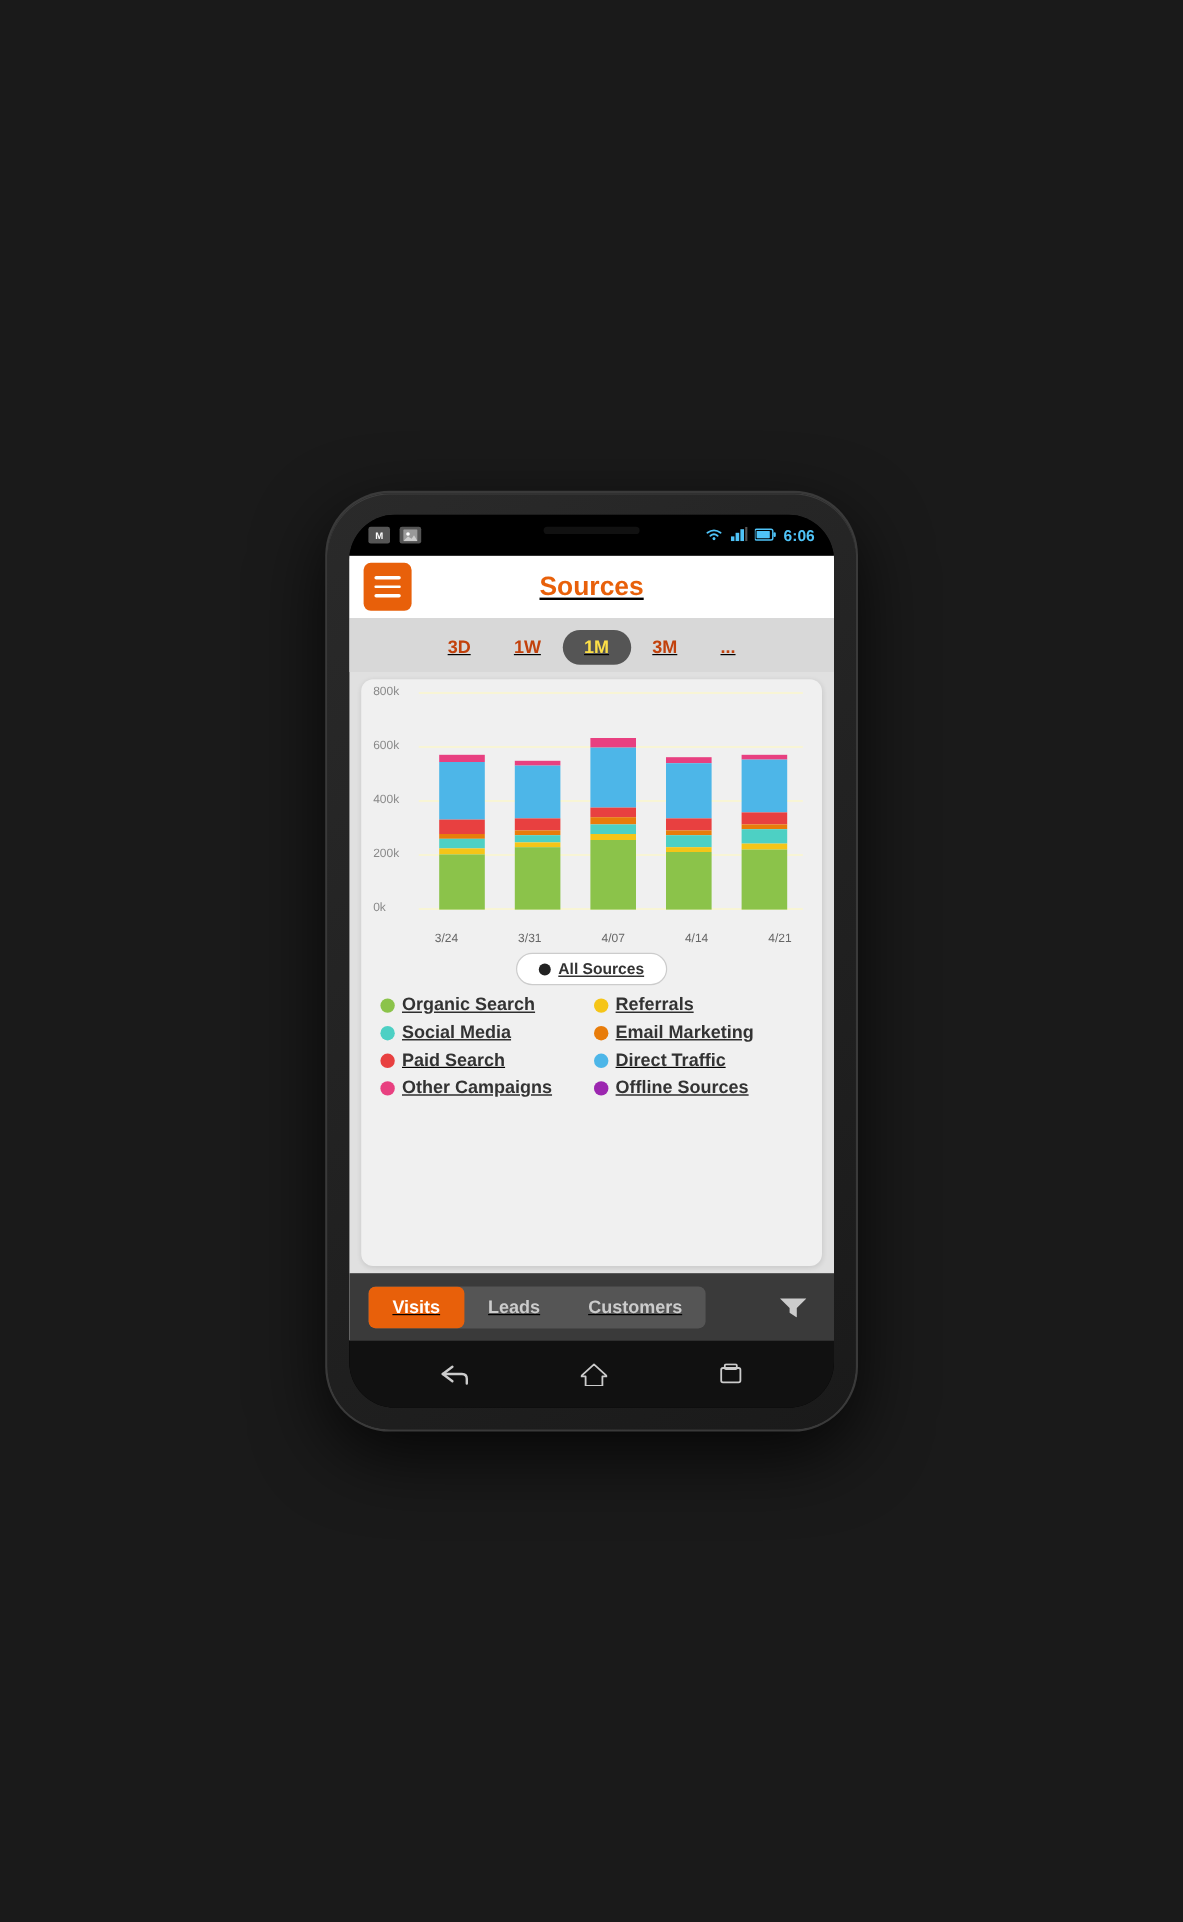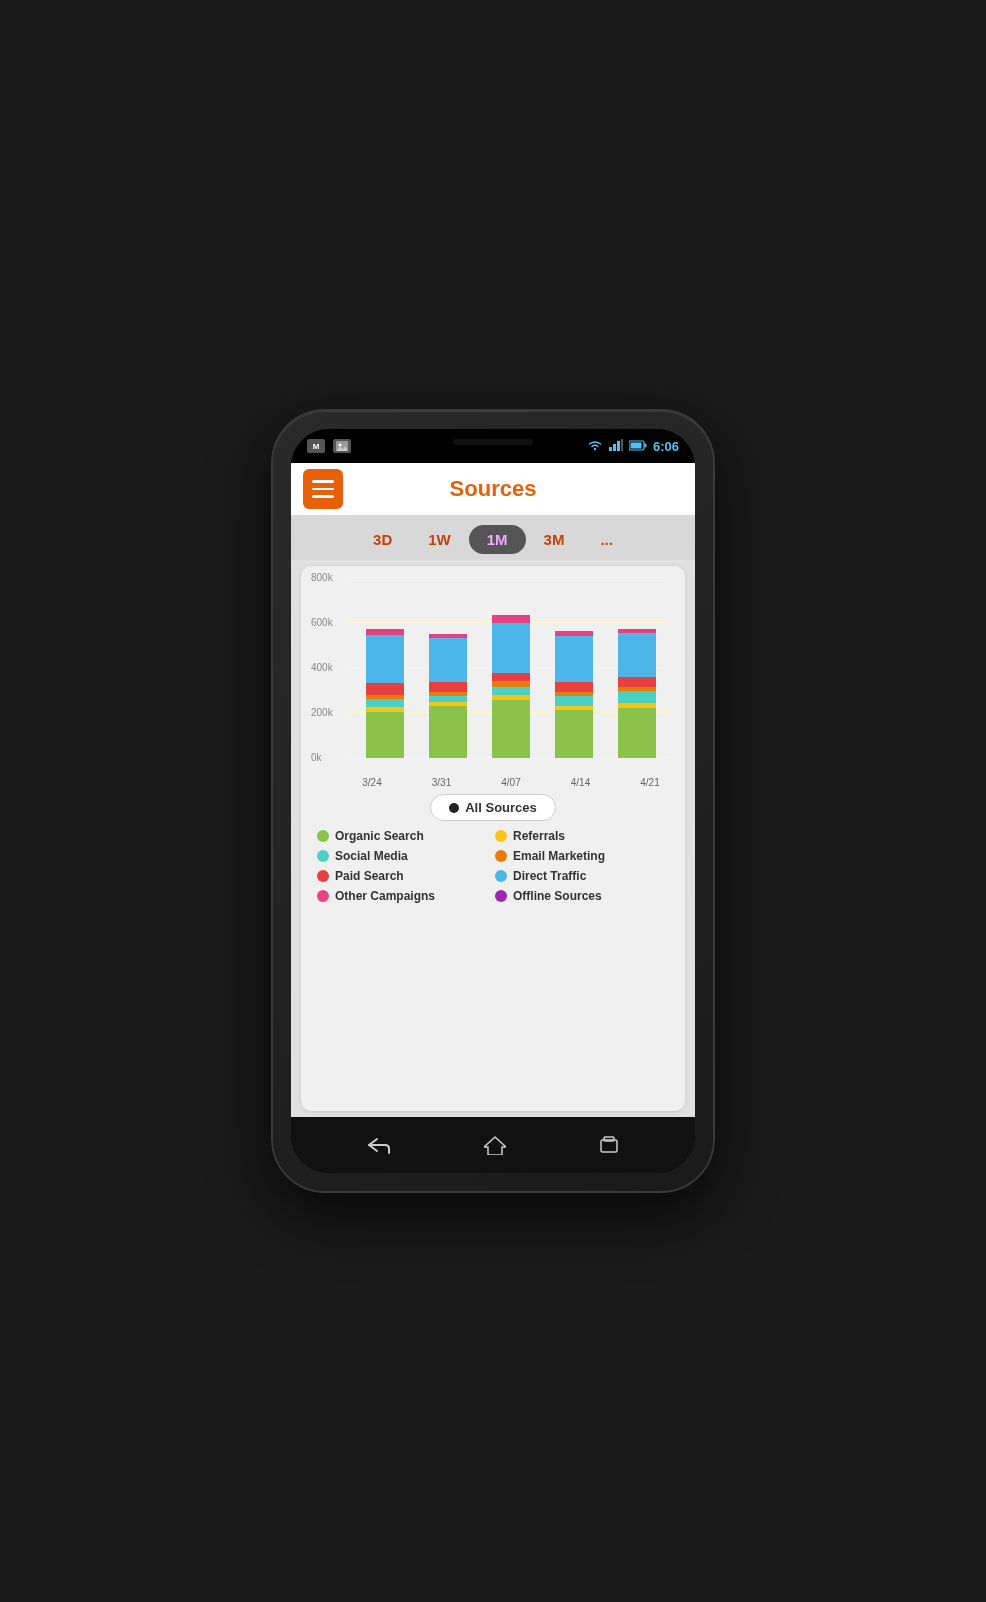--- a/index.html
+++ b/index.html
@@ -84,20 +84,21 @@
       font-weight: bold;
     }
 
     
     .app-screen {
       background: #e0e0e0;
       height: calc(100% - 34px - 56px);
       display: flex;
       flex-direction: column;
       overflow: hidden;
+      text-decoration: underline;
     }
 
     
     .app-header {
       background: #fff;
       height: 52px;
       display: flex;
       align-items: center;
       padding: 0 12px;
       box-shadow: 0 1px 3px rgba(0,0,0,0.1);
@@ -145,21 +146,21 @@
       padding: 6px 18px;
       font-size: 15px;
       font-weight: bold;
       color: #c2410c;
       cursor: pointer;
       border-radius: 20px;
     }
 
     .time-tab.active {
       background: #555;
-      color: #f0abfc;
+      color: #fde047;
       border-radius: 20px;
     }
 
     
     .chart-container {
       background: #f0f0f0;
       margin: 6px 10px;
       border-radius: 10px;
       padding: 12px 8px 8px;
       flex: 1;
@@ -268,21 +269,21 @@
       display: grid;
       grid-template-columns: 1fr 1fr;
       gap: 6px 4px;
       padding: 0 8px 4px;
     }
 
     .legend-item {
       display: flex;
       align-items: center;
       gap: 6px;
-      font-size: 12px;
+      font-size: 15px;
       font-weight: bold;
       color: #333;
     }
 
     .legend-dot {
       width: 12px;
       height: 12px;
       border-radius: 50%;
       flex-shrink: 0;
     }
@@ -530,20 +531,38 @@
             <div class="legend-dot" style="background:#e84080;"></div>
             <span>Other Campaigns</span>
           </div>
           <div class="legend-item">
             <div class="legend-dot" style="background:#9c27b0;"></div>
             <span>Offline Sources</span>
           </div>
         </div>
       </div>
 
+      <div class="bottom-tabs">
+        <div class="tab-group">
+          <div class="tab-btn active">
+            <span>Visits</span>
+          </div>
+          <div class="tab-btn">
+            <span>Leads</span>
+          </div>
+          <div class="tab-btn">
+            <span>Customers</span>
+          </div>
+        </div>
+        <div class="filter-btn">
+          <svg width="22" height="18" viewBox="0 0 22 18">
+            <polygon points="0,2 22,2 14,10 14,18 8,14 8,10" fill="#ccc"></polygon>
+          </svg>
+        </div>
+      </div>
     </div>
 
     <div class="nav-bar">
       <div class="nav-icon">
         <svg width="24" height="20" viewBox="0 0 24 20">
           <path d="M10 4 L2 10 L10 16" stroke="#ccc" stroke-width="2" fill="none" stroke-linecap="round" stroke-linejoin="round"></path>
           <path d="M2 10 L18 10 Q22 10 22 14 L22 18" stroke="#ccc" stroke-width="2" fill="none" stroke-linecap="round"></path>
         </svg>
       </div>
       <div class="nav-icon">

